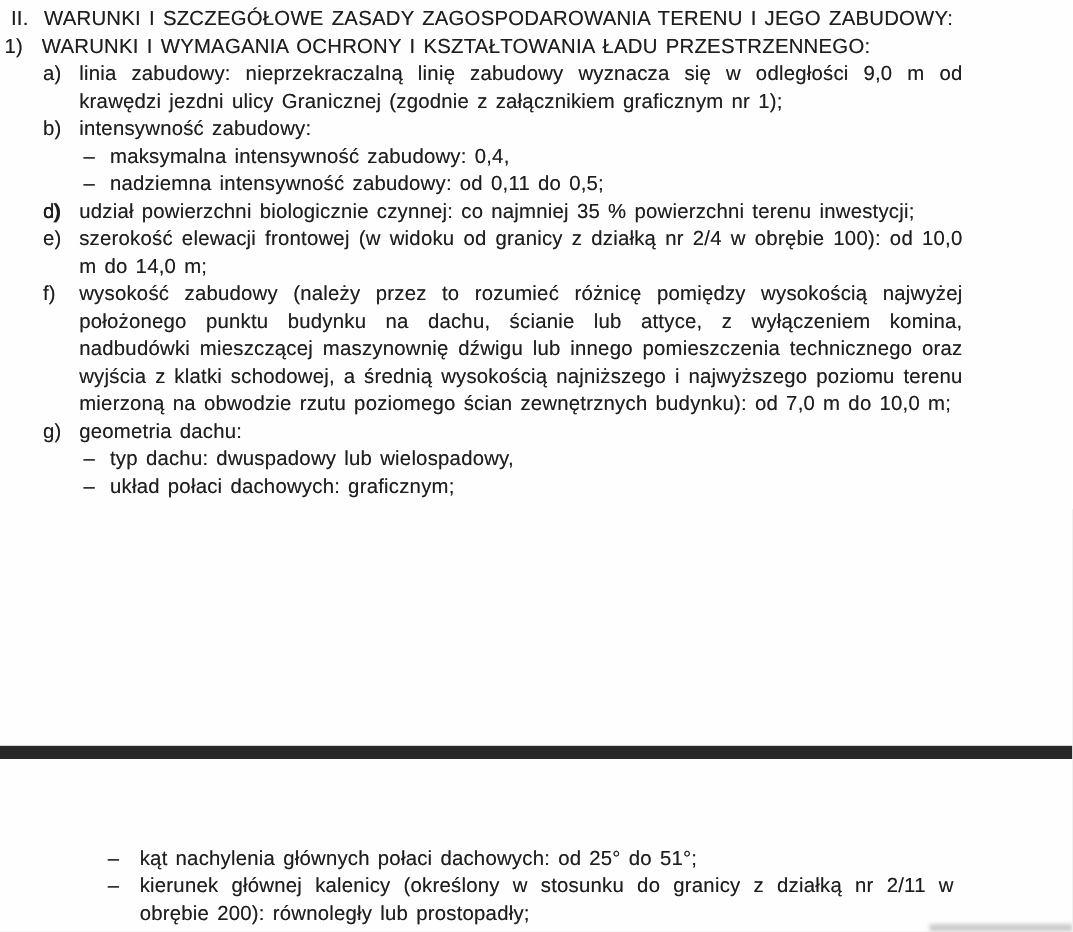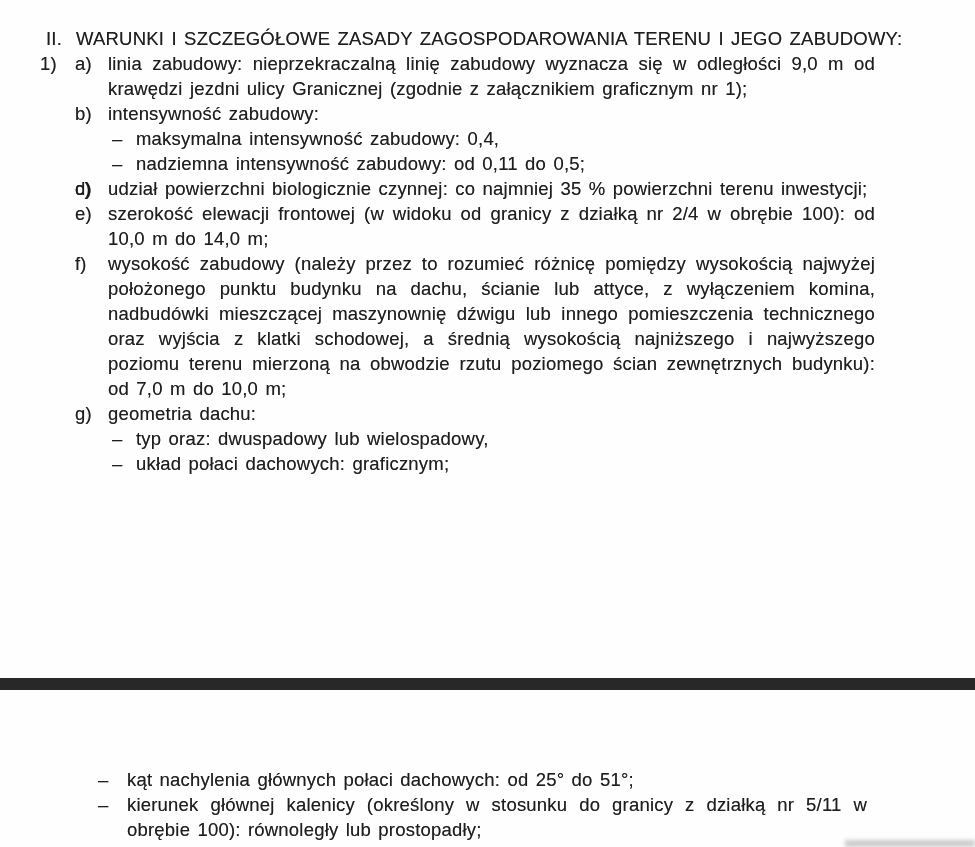--- a/index.html
+++ b/index.html
@@ -9,21 +9,21 @@
     background:#fefefe;
     font-family:"Liberation Sans","DejaVu Sans",sans-serif;
     font-size:18.5px;
     line-height:25px;
     letter-spacing:0.2px;
     word-spacing:2px;
     color:#1e1e1e;
     overflow:hidden;
     text-shadow:0 0 0.5px rgba(20,20,20,0.55);
   }
-  .content{padding-top:26px;margin-left:36px;}
+  .content{padding-top:4px;}
   .hline{position:relative;padding-right:40px;}
   .h1{padding-left:40px;}
   .h1 .num{position:absolute;left:10px;top:0;}
   .h2{padding-left:38px;}
   .h2 .num{position:absolute;left:4px;top:0;}
   .item{
     position:relative;
     padding-left:72px;
     padding-right:100px;
     text-align:justify;
@@ -57,20 +57,21 @@
 <div class="page">
   <div class="content">
 
     <div class="hline h1">
       <span class="num">II.</span>
       <span>WARUNKI I SZCZEGÓŁOWE ZASADY ZAGOSPODAROWANIA TERENU I JEGO ZABUDOWY:</span>
     </div>
 
     <div class="hline h2">
       <span class="num">1)</span>
+      <span>WARUNKI I WYMAGANIA OCHRONY I KSZTAŁTOWANIA ŁADU PRZESTRZENNEGO:</span>
     </div>
 
     <div class="item">
       <span class="lbl">a)</span>
       <span>linia zabudowy: nieprzekraczalną linię zabudowy wyznacza się w odległości 9,0 m od krawędzi jezdni ulicy Granicznej (zgodnie z załącznikiem graficznym nr 1);</span>
     </div>
 
     <div class="item">
       <span class="lbl">b)</span>
       <span>intensywność zabudowy:</span>
@@ -102,36 +103,36 @@
       <span class="lbl">f)</span>
       <span>wysokość zabudowy (należy przez to rozumieć różnicę pomiędzy wysokością najwyżej położonego punktu budynku na dachu, ścianie lub attyce, z wyłączeniem komina, nadbudówki mieszczącej maszynownię dźwigu lub innego pomieszczenia technicznego oraz wyjścia z klatki schodowej, a średnią wysokością najniższego i najwyższego poziomu terenu mierzoną na obwodzie rzutu poziomego ścian zewnętrznych budynku): od 7,0 m do 10,0 m;</span>
     </div>
 
     <div class="item">
       <span class="lbl">g)</span>
       <span>geometria dachu:</span>
     </div>
     <div class="sub">
       <span class="dash">–</span>
-      <span>typ oraz: dwuspadowy lub wielospadowy,</span>
+      <span>typ dachu: dwuspadowy lub wielospadowy,</span>
     </div>
     <div class="sub">
       <span class="dash">–</span>
       <span>układ połaci dachowych: graficznym;</span>
     </div>
 
   </div>
 
   <div class="separator"></div>
 
   <div class="continuation">
     <div class="cont-item">
       <span class="dash">–</span>
       <span>kąt nachylenia głównych połaci dachowych: od 25° do 51°;</span>
     </div>
     <div class="cont-item">
       <span class="dash">–</span>
-      <span>kierunek głównej kalenicy (określony w stosunku do granicy z działką nr 5/11 w obrębie 100): równoległy lub prostopadły;</span>
+      <span>kierunek głównej kalenicy (określony w stosunku do granicy z działką nr 2/11 w obrębie 200): równoległy lub prostopadły;</span>
     </div>
   </div>
 
   <div class="smudge"></div>
 </div>
 
 </body></html>

